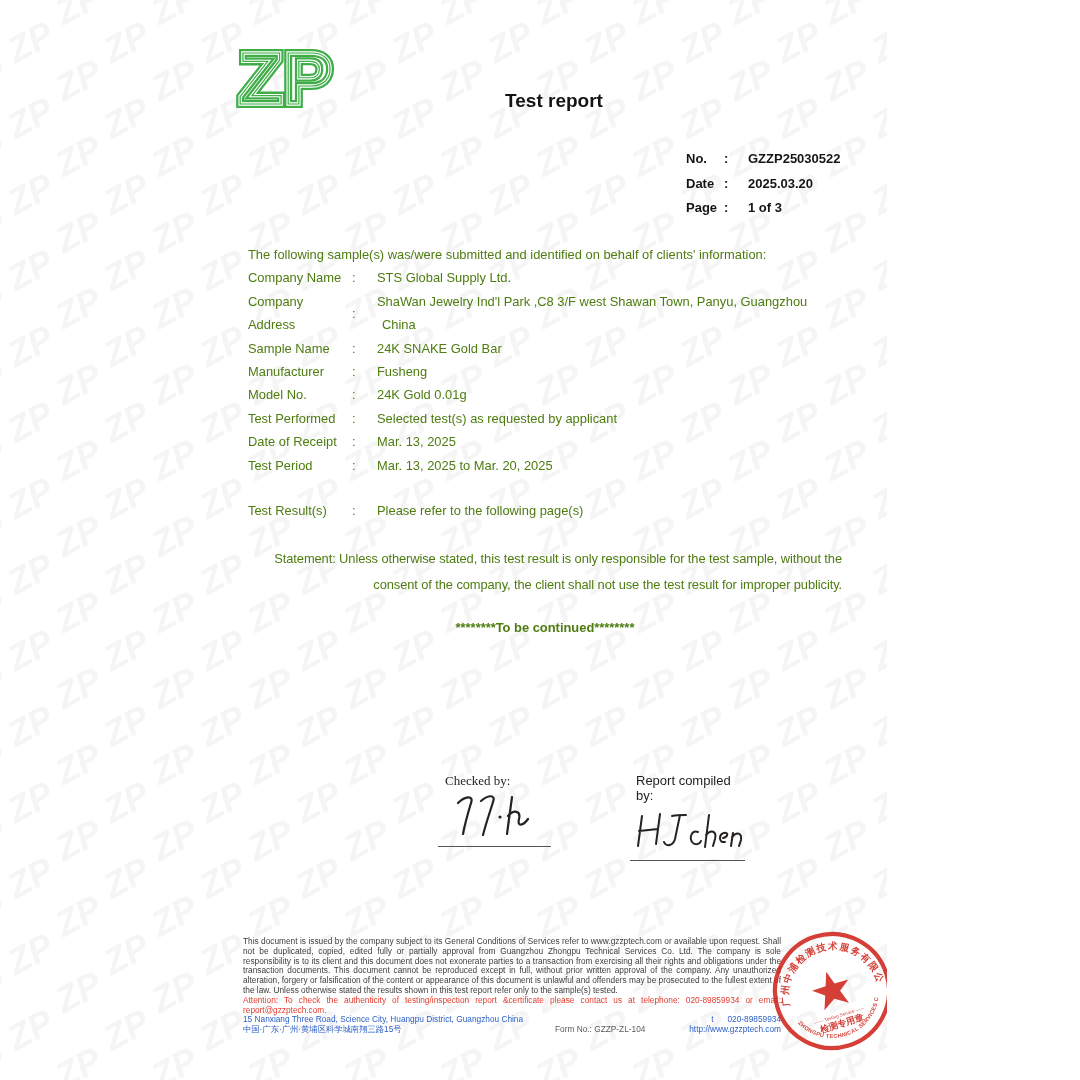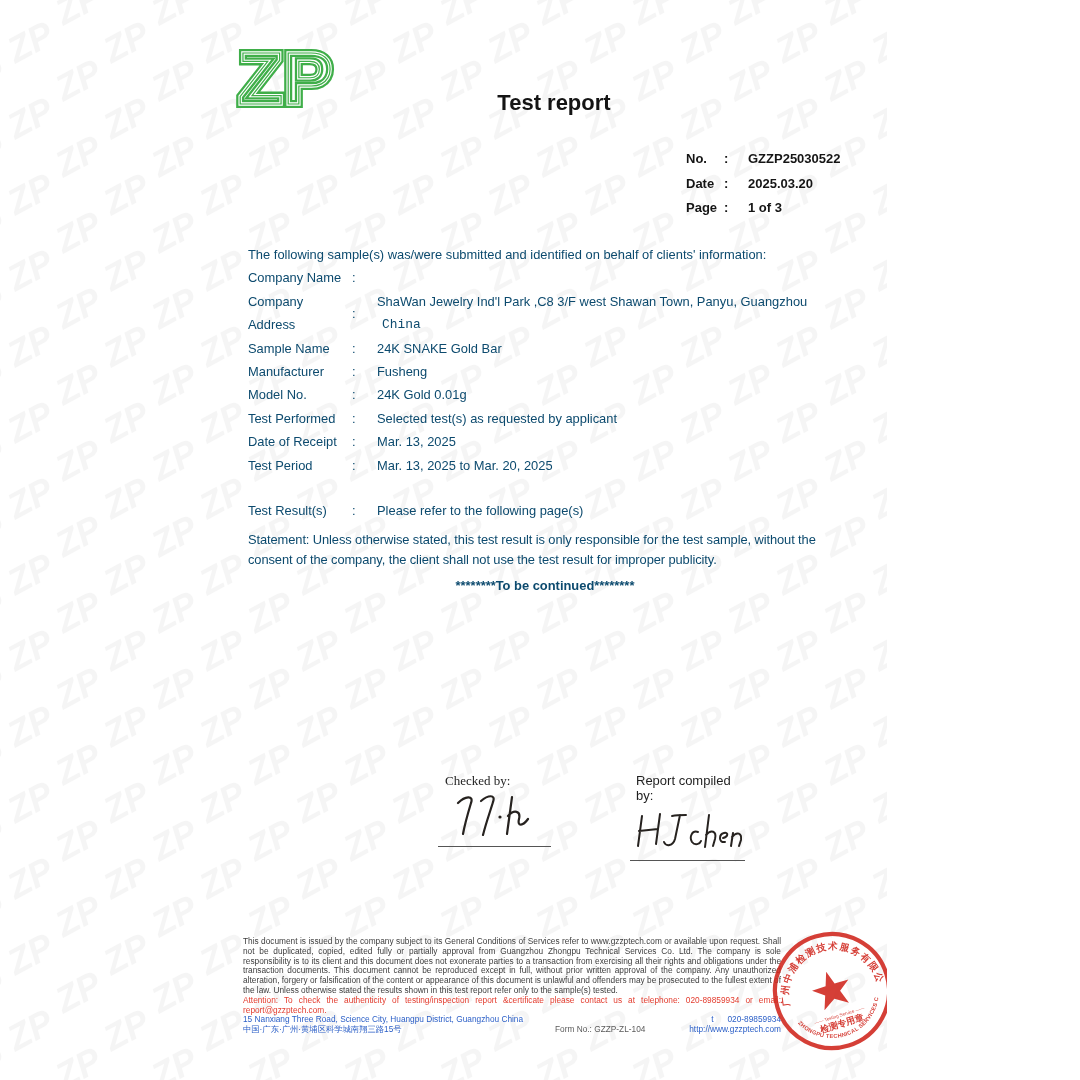--- a/index.html
+++ b/index.html
@@ -5,44 +5,44 @@
   html,body{margin:0;padding:0;background:#fff;}
   .page{position:relative;width:866px;height:1080px;background:#ffffff;overflow:hidden;
         font-family:"Liberation Sans",sans-serif;color:#1c1c1c;padding-left:21px;}
   .wm{position:absolute;left:0;top:0;pointer-events:none;}
 
   
   .logo{position:absolute;left:234px;top:38px;}
   .company-heading{position:absolute;left:555px;top:57px;transform:translateX(-50%);
        white-space:nowrap;font-size:16.5px;font-weight:bold;letter-spacing:-0.3px;color:#5c2b1f;}
   .report-title{position:absolute;left:554px;top:90px;transform:translateX(-50%);
-       white-space:nowrap;font-size:22px;font-weight:bold;color:#141414;}
+       white-space:nowrap;font-size:19px;font-weight:bold;color:#141414;}
 
   
   .meta{position:absolute;left:686px;top:147px;font-size:13px;font-weight:bold;
         line-height:24.5px;color:#151515;}
   .meta-row{display:flex;}
   .meta-label{width:38px;}
   .meta-colon{width:24px;}
   .meta-value{white-space:nowrap;}
 
   
   .body-col{position:absolute;left:248px;top:243px;width:594px;font-size:12.9px;
-            line-height:23.4px;color:#0c4a6e;}
+            line-height:23.4px;color:#4d7c0f;}
   .intro{white-space:nowrap;}
   .f-row{display:flex;}
   .f-label{width:104px;flex:0 0 104px;}
   .f-colon{width:25px;flex:0 0 25px;}
   .f-value{flex:1;}
   .f-value .v1{display:block;white-space:nowrap;}
-  .f-value .v2{display:block;white-space:nowrap;padding-left:5px;font-family:Liberation Mono, monospace;}
+  .f-value .v2{display:block;white-space:nowrap;padding-left:5px;}
   .row-address .f-colon{align-self:center;}
   .row-result{margin-top:22px;}
-  .statement{margin-top:8px;line-height:20px;letter-spacing:-0.1px;}
-  .continued{margin-top:4px;text-align:center;font-weight:bold;}
+  .statement{margin-top:24px;line-height:26px;letter-spacing:-0.1px;text-align:right;}
+  .continued{margin-top:18px;text-align:center;font-weight:bold;}
 
   
   .sig{position:absolute;top:773px;}
   .sig-label{font-size:13px;color:#1f1f1f;margin-bottom:1px;}
   .sig-svg{display:block;height:56px;}
   .sig-line{border-bottom:1.2px solid #555;}
   #sig-approved{left:253px;width:112px;}
   #sig-approved .sig-label{padding-left:9px;}
   #sig-checked{left:438px;width:113px;font-family:Liberation Serif, serif;}
   #sig-checked .sig-label{padding-left:7px;}
@@ -104,20 +104,23 @@
       <span class="meta-value">1 of 3</span>
     </div>
   </div>
 
   <div class="body-col">
     <div class="intro">The following sample(s) was/were submitted and identified on behalf of clients' information:</div>
 
     <div class="f-row">
       <span class="f-label">Company Name</span>
       <span class="f-colon">:</span>
+      <span class="f-value">
+          <span class="v1">STS Global Supply Ltd.</span>
+        </span>
     </div>
 
     <div class="f-row row-address">
       <span class="f-label">Company Address</span>
       <span class="f-colon">:</span>
       <span class="f-value">
         <span class="v1">ShaWan Jewelry Ind'l Park ,C8 3/F west Shawan Town, Panyu, Guangzhou</span>
         <span class="v2">China</span>
       </span>
     </div>

